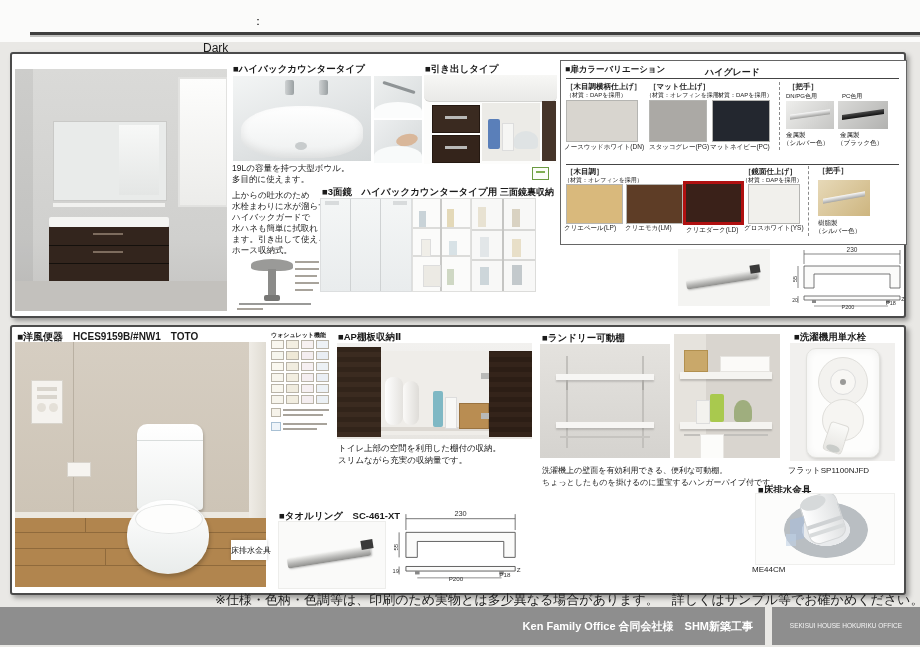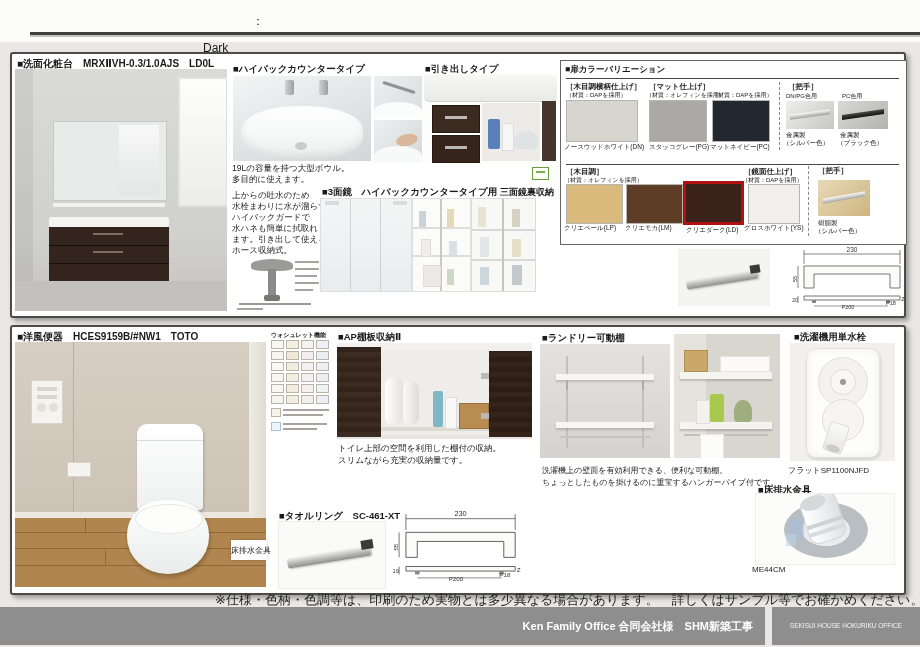--- a/index.html
+++ b/index.html
@@ -28,21 +28,20 @@
 <div class="page">
 
   <div class="abs" style="left:0;top:0;width:920px;height:42px;background:#fbfbfa;"></div>
   <div class="t" style="left:203px;top:13px;font-size:12px;margin-top:28px;">Dark</div>
   <div class="t" style="left:252px;top:13px;font-size:12px;">：</div>
   <div class="abs" style="left:30px;top:32px;width:890px;height:3px;background:#3f3f3f;"></div>
   <div class="abs" style="left:30px;top:35px;width:890px;height:2px;background:#c2c2c0;"></div>
 
   <div class="panel" style="left:10px;top:52px;width:892px;height:262px;"></div>
 
-  <div class="t stitle" style="left:17px;top:57px;font-size:10px;">■洗面化粧台　MRXⅡVH-0.3/1.0AJS　LD0L</div>
 
   <div class="photo" style="left:15px;top:69px;width:212px;height:242px;background:linear-gradient(180deg,#dadad8 0%,#d0d0ce 70%,#c4c3c1 100%);">
     <div class="abs" style="left:163px;top:8px;width:46px;height:126px;background:linear-gradient(180deg,#fdfdfc,#ececea);border:2px solid #e2e2e0;"></div>
     <div class="abs" style="left:38px;top:52px;width:112px;height:78px;background:#e9ebea;border:1px solid #c9c9c7;"></div>
     <div class="abs" style="left:104px;top:56px;width:40px;height:70px;background:linear-gradient(180deg,#f7f8f7,#e4e6e5);"></div>
     <div class="abs" style="left:38px;top:134px;width:112px;height:4px;background:#f1f1ef;"></div>
     <div class="abs" style="left:34px;top:148px;width:120px;height:10px;background:#f4f4f2;border-radius:2px;"></div>
     <div class="abs" style="left:34px;top:158px;width:120px;height:54px;background:#33251d;">
       <div class="abs" style="left:0;top:18px;width:120px;height:1px;background:#14100c;"></div>
       <div class="abs" style="left:0;top:36px;width:120px;height:1px;background:#14100c;"></div>
@@ -137,20 +136,21 @@
     <div class="abs" style="left:6px;top:8px;width:8px;height:20px;background:#e8e2d2;"></div>
     <div class="abs" style="left:40px;top:10px;width:8px;height:18px;background:#d9d2c2;"></div>
     <div class="abs" style="left:8px;top:38px;width:9px;height:20px;background:#e2e6e8;"></div>
     <div class="abs" style="left:40px;top:40px;width:9px;height:18px;background:#e8dfc8;"></div>
     <div class="abs" style="left:8px;top:68px;width:9px;height:18px;background:#cdd6da;"></div>
     <div class="abs" style="left:40px;top:66px;width:10px;height:20px;background:#c3c9cc;"></div>
   </div>
 
   <div class="abs" style="left:560px;top:60px;width:345px;height:183px;border:1px solid #666;background:#fff;"></div>
   <div class="t b" style="left:565px;top:64px;font-size:8.5px;">■扉カラーバリエーション</div>
+  <div class="t b" style="left:560px;top:66px;width:345px;text-align:center;font-size:9px;">ハイグレード</div>
   <div class="grade-line" style="left:566px;top:78px;width:333px;"></div>
 
   <div class="t b" style="left:566px;top:82px;font-size:7.5px;">［木目調横柄仕上げ］</div>
   <div class="t cap" style="left:566px;top:91px;font-size:6px;">（材質：DAPを採用）</div>
   <div class="t b" style="left:649px;top:82px;font-size:7.5px;">［マット仕上げ］</div>
   <div class="t cap" style="left:646px;top:91px;font-size:6px;">（材質：オレフィンを採用）</div>
   <div class="t cap" style="left:712px;top:91px;font-size:6px;">（材質：DAPを採用）</div>
 
   <div class="swatch" style="left: 566px; top: 100px; width: 70px; height: 40px; background: rgb(216, 213, 207);"></div>
   <div class="swatch" style="left: 649px; top: 100px; width: 56px; height: 40px; background: rgb(171, 169, 165);"></div>

